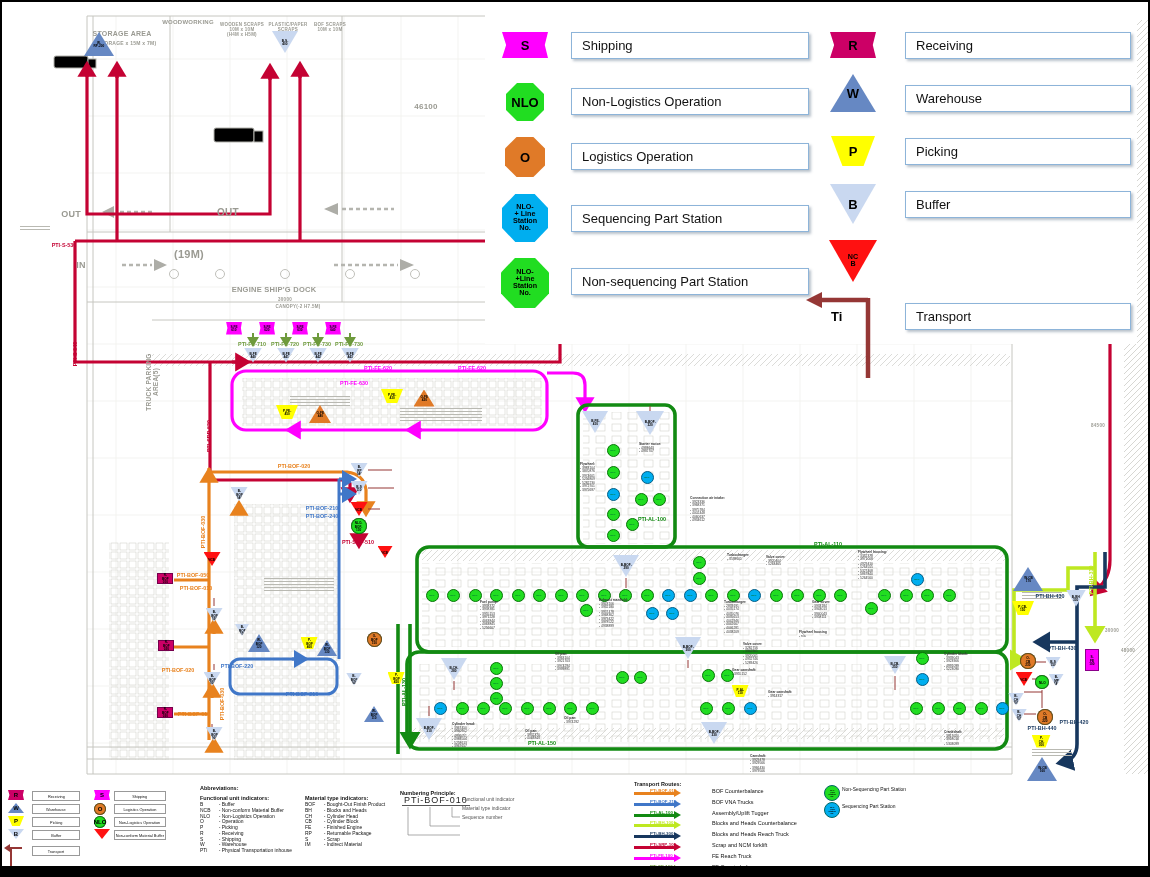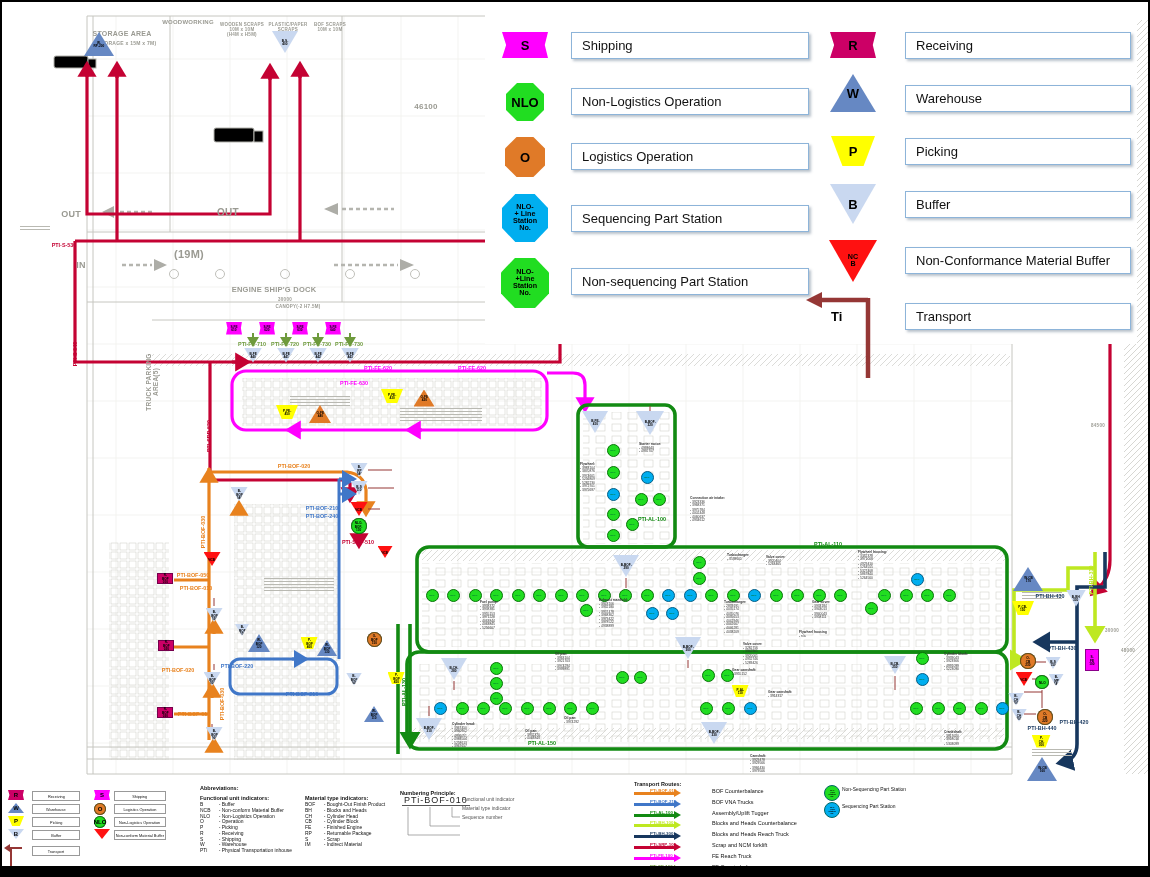--- a/index.html
+++ b/index.html
@@ -792,21 +792,20 @@
       </div>
       <div class="leg-box" style="left: 420px; top: 126px; width: 226px;">Picking</div>
       <div class="sym sh-td" style="width: 46px; height: 40px; background: rgb(201, 216, 240); position: absolute; left: 345px; top: 172px;">
         <span style="font-size: 13px;">B</span>
       </div>
       <div class="leg-box" style="left: 420px; top: 179px; width: 226px;">Buffer</div>
       <div class="sym sh-td" style="width: 48px; height: 42px; background: rgb(255, 17, 17); position: absolute; left: 344px; top: 228px;">
         <span style="font-size: 7.15px;">NC
 B</span>
       </div>
-      <div class="leg-box" style="left: 420px; top: 235px; width: 226px;">Non-Conformance Material Buffer</div>
       <div class="sym sh-ti" style="width: 56px; height: 40px; background: none; position: absolute; filter: none; left: 340px; top: 282px;">
         <span style="position: absolute; left: 6px; top: 16px; font-size: 13px; font-weight: 700;">Ti</span>
       </div>
       <div class="leg-box" style="left: 420px; top: 291px; width: 226px;">Transport</div>
     </div>
   <svg id="tiarrow" style="left:800px;top:284px;z-index:8" width="80" height="96">
     <path d="M66,12 V92" stroke="#953735" stroke-width="4.5"></path>
     <path d="M66,14 H18" stroke="#953735" stroke-width="4.5"></path>
     <polygon points="20,6 4,14 20,22" fill="#953735"></polygon>
   </svg>

